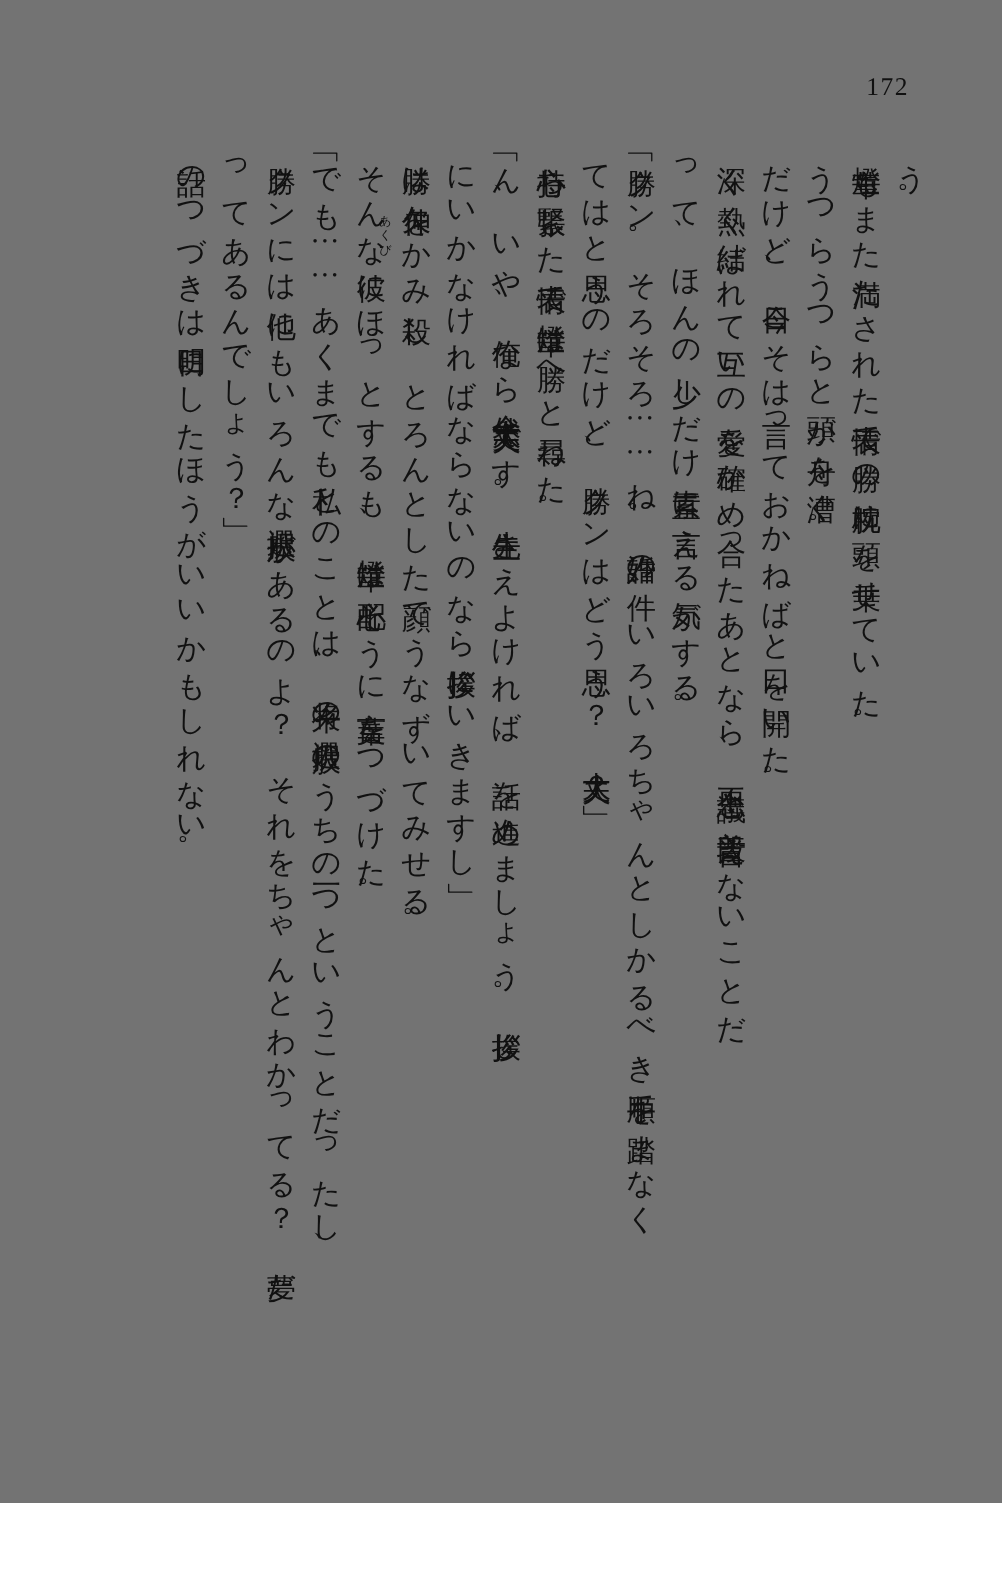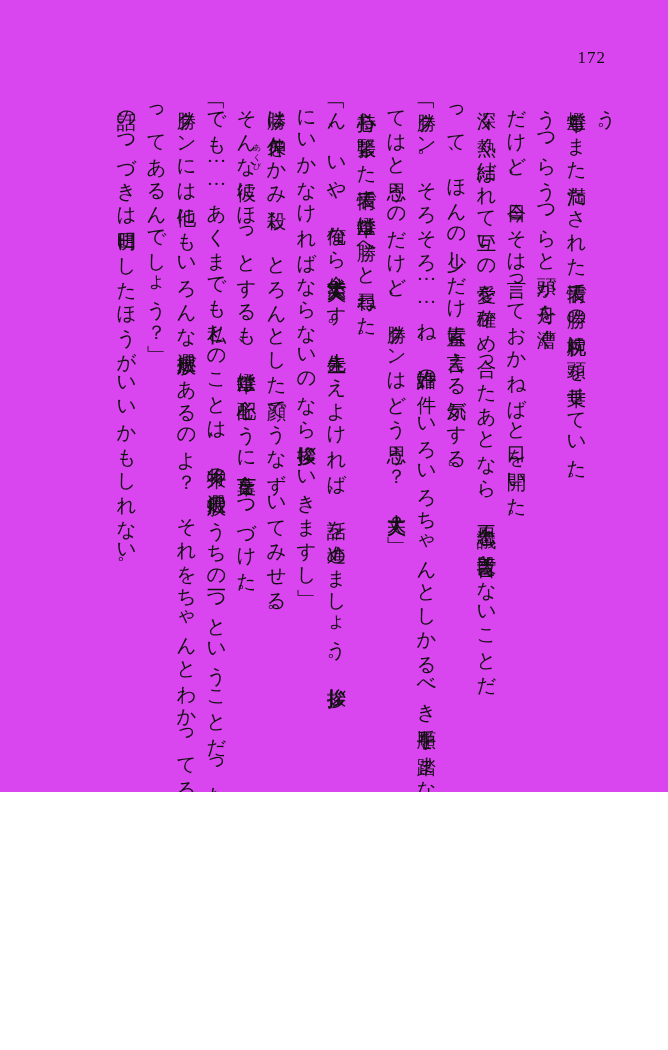--- a/index.html
+++ b/index.html
@@ -3,22 +3,22 @@
 <meta charset="utf-8">
 <style>
   html, body {
     margin: 0;
     padding: 0;
     background: #ffffff;
   }
   .page {
     position: relative;
     width: 668px;
-    height: 792px;
-    background: #d946ef;
+    height: 1002px;
+    background: #737373;
     overflow: hidden;
     font-family: "Liberation Serif", "DejaVu Serif", serif;
     color: #111111;
   }
   .page-number {
     position: absolute;
     top: 48px;
     right: 62px;
     font-size: 17px;
     letter-spacing: 1px;

